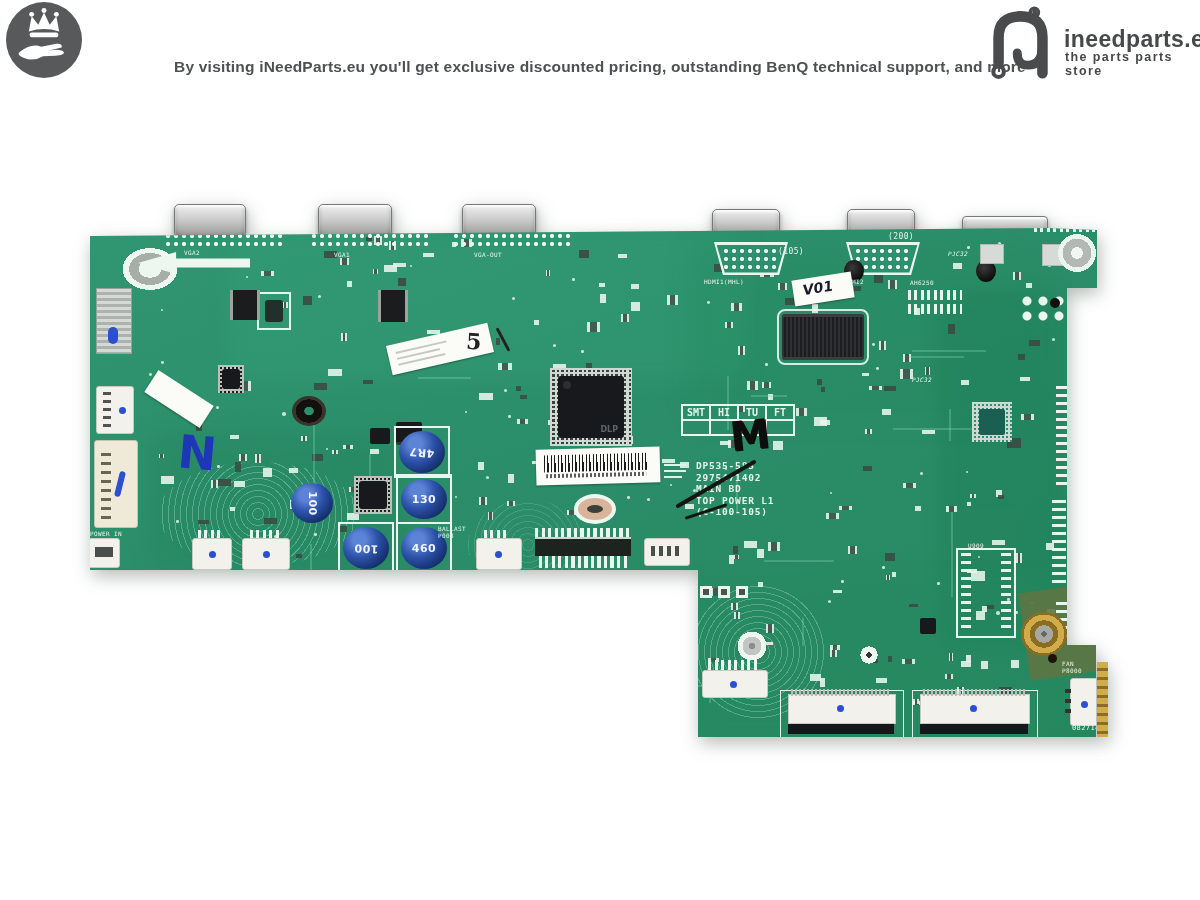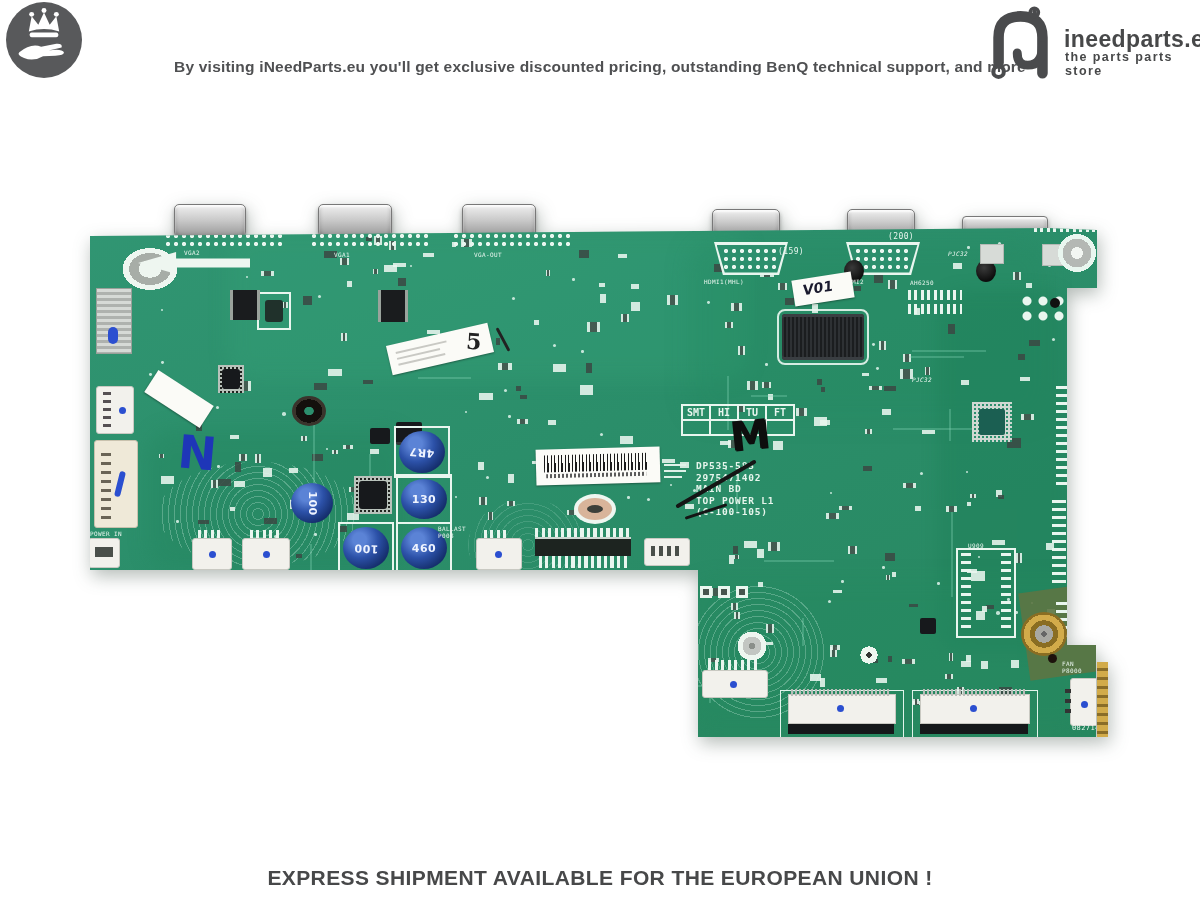--- a/index.html
+++ b/index.html
@@ -419,21 +419,21 @@
       <div class="c" style="left:758px;top:42px;width:74px;height:33px;z-index:3;background:#e9f6ef;clip-path:polygon(0 0,100% 0,88% 100%,12% 100%);">
         <div style="position:absolute;inset:2.5px;background:#2c8f6d;clip-path:polygon(0 0,100% 0,88% 100%,12% 100%);"></div>
         <div class="dots" style="position:absolute;inset:5px 8px;"></div>
       </div>
 
       <div class="c label" style="left:96px;top:49px;">VGA2</div>
       <div class="c label" style="left:246px;top:51px;">VGA1</div>
       <div class="c label" style="left:386px;top:51px;">VGA-OUT</div>
       <div class="c label" style="left:616px;top:78px;">HDMI1(MHL)</div>
       <div class="c label" style="left:756px;top:78px;">HDMI2</div>
-      <div class="c label" style="left:690px;top:48px;font-size:8px;">(159)</div>
+      <div class="c label" style="left:690px;top:48px;font-size:8px;">(105)</div>
       <div class="c label" style="left:800px;top:33px;font-size:8px;">(200)</div>
       <div class="c label" style="left:822px;top:79px;">AH6250</div>
       <div class="c label" style="left:860px;top:50px;font-style:italic;">PJC32</div>
       <div class="c label" style="left:824px;top:176px;font-style:italic;">PJC32</div>
       <div class="c label" style="left:880px;top:342px;">U909</div>
       <div class="c label" style="left:2px;top:330px;">POWER IN</div>
       <div class="c label" style="left:350px;top:325px;">BALLAST
 P008</div>
       <div class="c label" style="left:974px;top:460px;">FAN
 P8000</div>
@@ -505,20 +505,27 @@
         <div class="coil">
             <span>460</span>
           </div>
       </div>
       <div class="c ind" style="left:198px;top:278px;width:48px;height:46px;border-color:transparent;">
         <div class="coil">
             <span style="transform:rotate(90deg);display:inline-block;">100</span>
           </div>
       </div>
 
+      <div class="c" style="left:462px;top:168px;width:82px;height:78px;z-index:4;
+        background:repeating-linear-gradient(90deg,#cfd8d2 0 2px,transparent 2px 4.5px),repeating-linear-gradient(180deg,#cfd8d2 0 2px,transparent 2px 4.5px),#3a423d;">
+        <div class="chipbody" style="inset:8px;">
+          <div style="position:absolute;left:5px;top:5px;width:8px;height:8px;border-radius:50%;background:#2b2f33;"></div>
+          <div style="position:absolute;right:6px;bottom:4px;color:#5d646b;font-size:8px;font-weight:bold;font-family:'DejaVu Sans',sans-serif;">DLP</div>
+        </div>
+      </div>
 
       <div class="c sticker" style="left:448px;top:248px;width:124px;height:36px;transform:rotate(-1.5deg);">
         <div style="position:absolute;left:8px;top:6px;width:104px;height:17px;
           background:repeating-linear-gradient(90deg,#191919 0 1px,transparent 1px 3px,#191919 3px 4.6px,transparent 4.6px 7px);"></div>
         <div style="position:absolute;left:10px;top:25px;width:100px;height:4px;
           background:repeating-linear-gradient(90deg,#5a5a5a 0 2px,transparent 2px 4px);"></div>
       </div>
       <div class="c" style="left:486px;top:294px;width:42px;height:30px;border-radius:50%;z-index:4;background:#eef6f0;">
         <div style="position:absolute;inset:4px;border-radius:50%;background:#d8b49a;"></div>
         <div style="position:absolute;left:13px;top:11px;width:16px;height:8px;border-radius:50%;background:#3c3f3a;"></div>
@@ -639,14 +646,13 @@
       <div class="c combV" style="left:968px;top:402px;width:12px;height:40px;z-index:3;"></div>
       <div class="c conn" style="left:982px;top:478px;width:28px;height:46px;">
         <div style="position:absolute;left:-6px;top:10px;width:6px;height:4px;background:#333;"></div>
         <div style="position:absolute;left:-6px;top:20px;width:6px;height:4px;background:#333;"></div>
         <div style="position:absolute;left:-6px;top:30px;width:6px;height:4px;background:#333;"></div>
         <div class="bluedot" style="left:10px;top:22px;"></div>
       </div>
     </div>
   </div>
 
-  <div class="c banner">EXPRESS SHIPMENT AVAILABLE FOR THE EUROPEAN UNION !</div>
 </div>
 
 </body></html>

